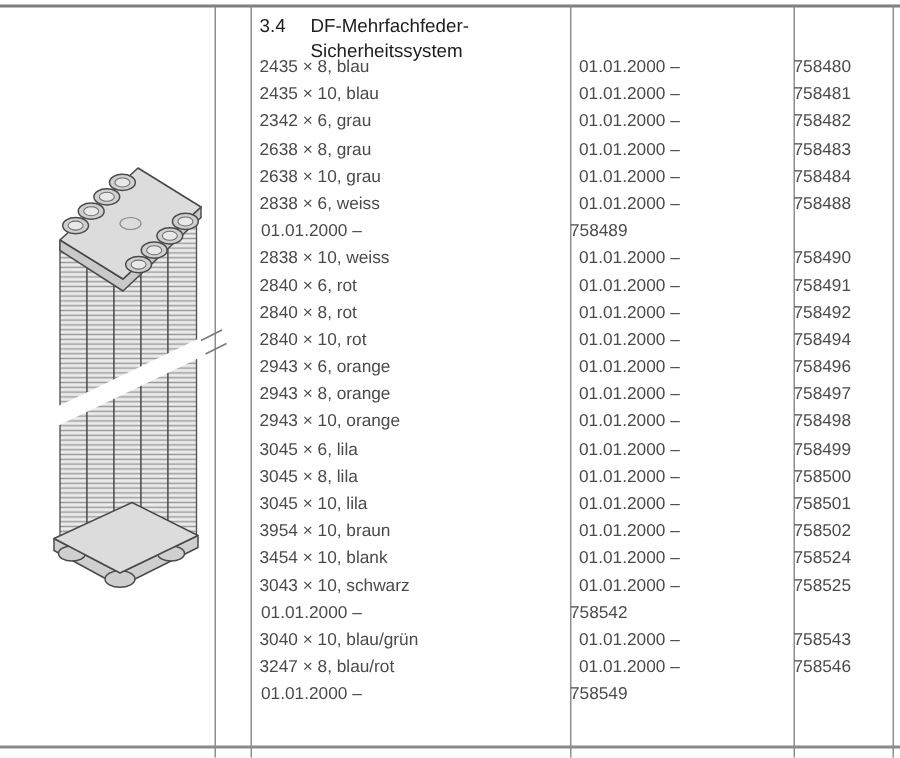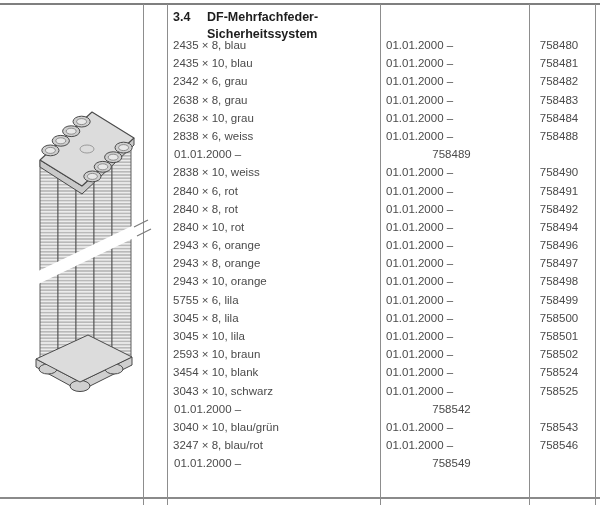--- a/index.html
+++ b/index.html
@@ -13,34 +13,34 @@
   .hrule.bottom{top:497px;height:2px;background:#8a8a8a;}
   .vrule{position:absolute;top:4px;height:501px;width:1px;background:#8d8d8d;}
   .vrule.v-margin{left:143px;}
   .vrule.v-tableleft{left:167px;}
   .vrule.v-col1{left:380px;}
   .vrule.v-col2{left:529px;}
   .vrule.v-right{left:595px;}
 
   .section-head{
     position:absolute;left:173px;top:9px;display:flex;
-    font-size:12.5px;font-weight:bold;color:#1d1d1d;line-height:17px;
+    font-size:12.5px;font-weight:normal;color:#1d1d1d;line-height:17px;
   }
   .section-num{width:34px;}
   .section-title div{white-space:nowrap;}
 
   .rows{position:absolute;left:168px;top:36px;width:427px;}
   .row{
     display:grid;grid-template-columns:212px 149px 66px;
     height:18.2px;font-size:11.5px;color:#4a4a4a;line-height:18.2px;
     white-space:nowrap;
   }
   .cell-desc{padding-left:5px;}
   .cell-period{padding-left:6px;}
-  .cell-part{text-align:center;padding-right:6px;}
+  .cell-part{text-align:left;padding-right:6px;}
 
   .illu{position:absolute;left:30px;top:103px;width:125px;height:295px;}
 </style>
 </head>
 <body>
 
 <div class="page">
 
   <div class="hrule top"></div>
   <div class="hrule bottom"></div>
@@ -196,39 +196,39 @@
       <div class="cell-part">758497</div>
     </div>
 
     <div class="row">
       <div class="cell-desc">2943 × 10, orange</div>
       <div class="cell-period">01.01.2000 –</div>
       <div class="cell-part">758498</div>
     </div>
 
     <div class="row">
-      <div class="cell-desc">5755 × 6, lila</div>
+      <div class="cell-desc">3045 × 6, lila</div>
       <div class="cell-period">01.01.2000 –</div>
       <div class="cell-part">758499</div>
     </div>
 
     <div class="row">
       <div class="cell-desc">3045 × 8, lila</div>
       <div class="cell-period">01.01.2000 –</div>
       <div class="cell-part">758500</div>
     </div>
 
     <div class="row">
       <div class="cell-desc">3045 × 10, lila</div>
       <div class="cell-period">01.01.2000 –</div>
       <div class="cell-part">758501</div>
     </div>
 
     <div class="row">
-      <div class="cell-desc">2593 × 10, braun</div>
+      <div class="cell-desc">3954 × 10, braun</div>
       <div class="cell-period">01.01.2000 –</div>
       <div class="cell-part">758502</div>
     </div>
 
     <div class="row">
       <div class="cell-desc">3454 × 10, blank</div>
       <div class="cell-period">01.01.2000 –</div>
       <div class="cell-part">758524</div>
     </div>
 

